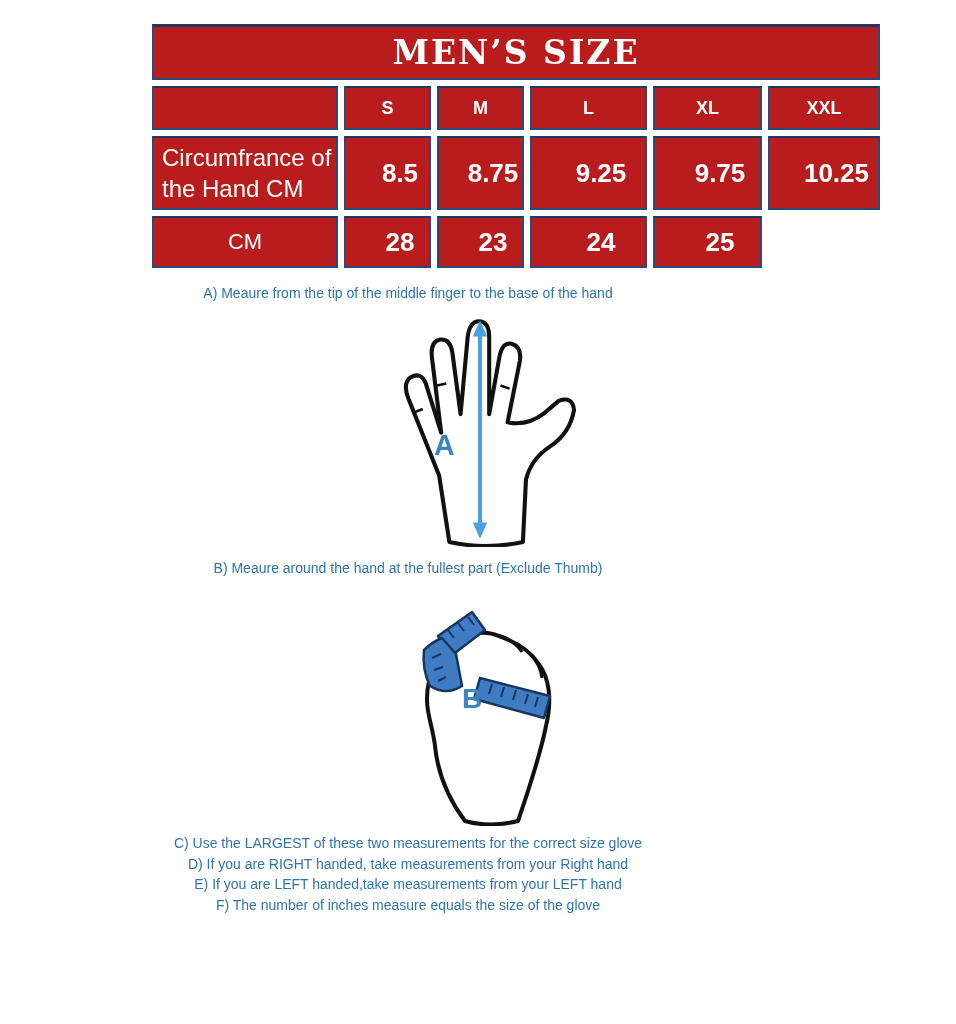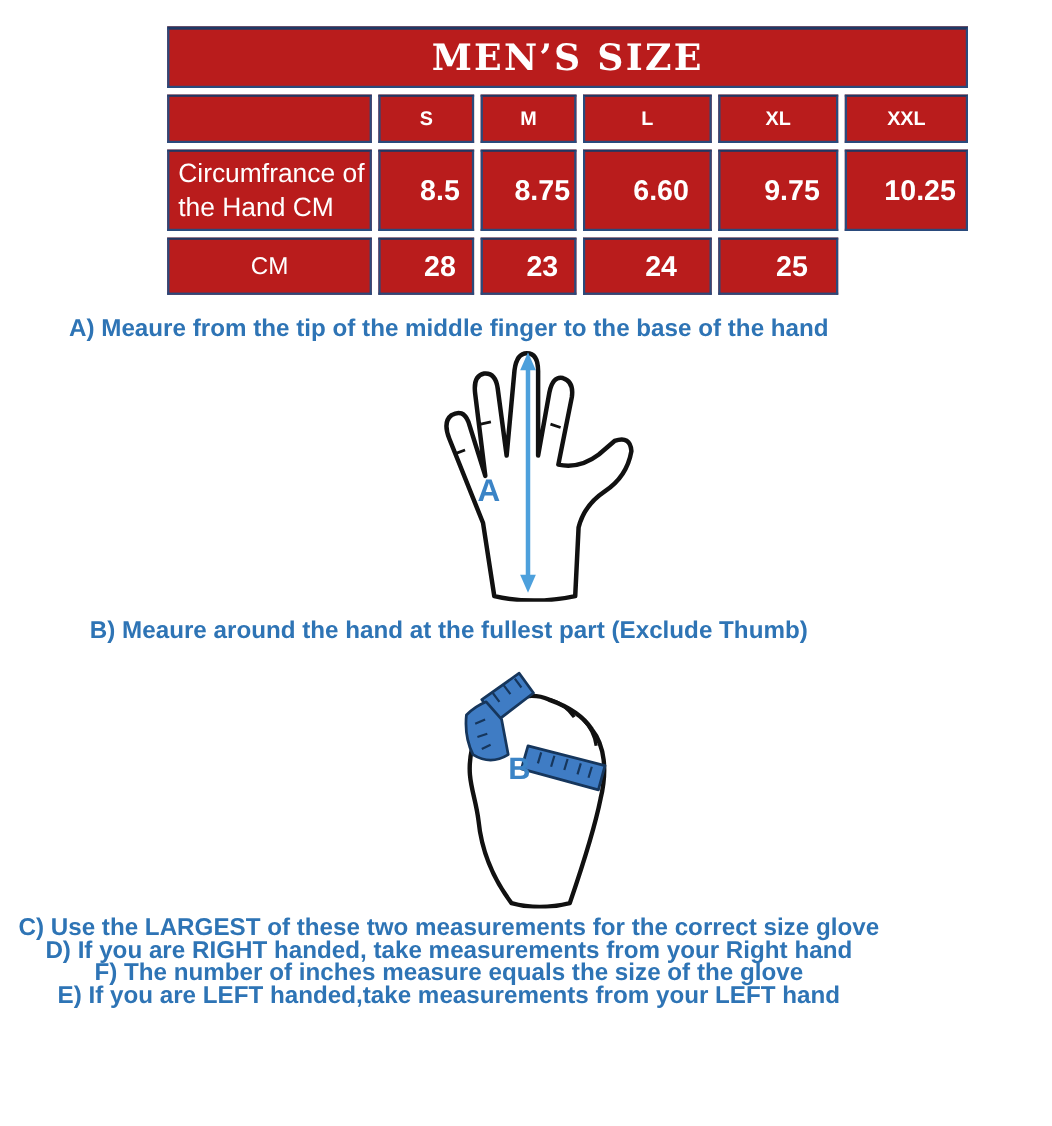--- a/index.html
+++ b/index.html
@@ -32,21 +32,21 @@
   .size-letter{font-weight:bold;font-size:18px;}
   .num{font-weight:bold;font-size:26px;padding-left:25px;}
   .row-label{
     justify-content:flex-start;text-align:left;
     font-size:24px;line-height:1.3;padding-left:8px;
   }
   .cm-label{font-size:22px;}
   
   .note{
     position:absolute;left:0;width:816px;text-align:center;
-    color:#2e74b5;font-size:22px;font-weight:bold;
+    color:#2e74b5;font-size:14px;
   }
   .note-a{top:285px;}
   .note-b{top:560px;}
   .notes-cdef{top:833px;line-height:20.5px;}
   
   .fig{position:absolute;}
   .fig-a{left:372px;top:312px;}
   .fig-b{left:380px;top:586px;}
   svg text{
     font-family:"Liberation Sans",sans-serif;font-weight:bold;
@@ -64,21 +64,21 @@
     <div class="cell"></div>
     <div class="cell size-letter">S</div>
     <div class="cell size-letter">M</div>
     <div class="cell size-letter">L</div>
     <div class="cell size-letter">XL</div>
     <div class="cell size-letter">XXL</div>
 
     <div class="cell row-label">Circumfrance of the Hand CM</div>
     <div class="cell num">8.5</div>
     <div class="cell num">8.75</div>
-    <div class="cell num">6.60</div>
+    <div class="cell num">9.25</div>
     <div class="cell num">9.75</div>
     <div class="cell num">10.25</div>
 
     <div class="cell cm-label">CM</div>
     <div class="cell num">28</div>
     <div class="cell num">23</div>
     <div class="cell num">24</div>
     <div class="cell num">25</div>
   </div>
 
@@ -145,17 +145,17 @@
       <path d="M68 44 l6 8 M78 37 l6 8 M88 31 l6 8
            M52 72 l9 -4 M54 84 l9 -3 M58 95 l8 -4
            M112 98 l-3 10 M124 101 l-3 10 M136 104 l-3 10 M148 108 l-3 10 M158 111 l-3 10" fill="none" stroke="#16365c" stroke-width="2"></path>
       <text x="82" y="122">B</text>
     </svg>
   </div>
 
   <div class="note notes-cdef">
     <div>C) Use the LARGEST of these two measurements for the correct size glove</div>
     <div>D) If you are RIGHT handed, take measurements from your Right hand</div>
+    <div>E) If you are LEFT handed,take measurements from your LEFT hand</div>
     <div>F) The number of inches measure equals the size of the glove</div>
-    <div>E) If you are LEFT handed,take measurements from your LEFT hand</div>
   </div>
 
 </div>
 
 </body></html>

